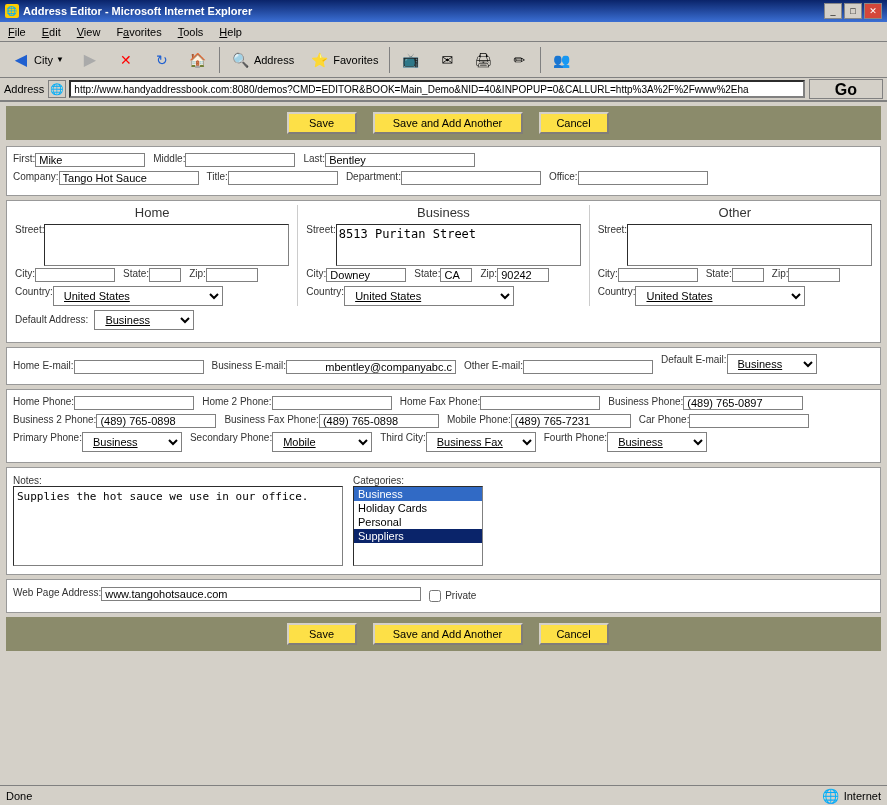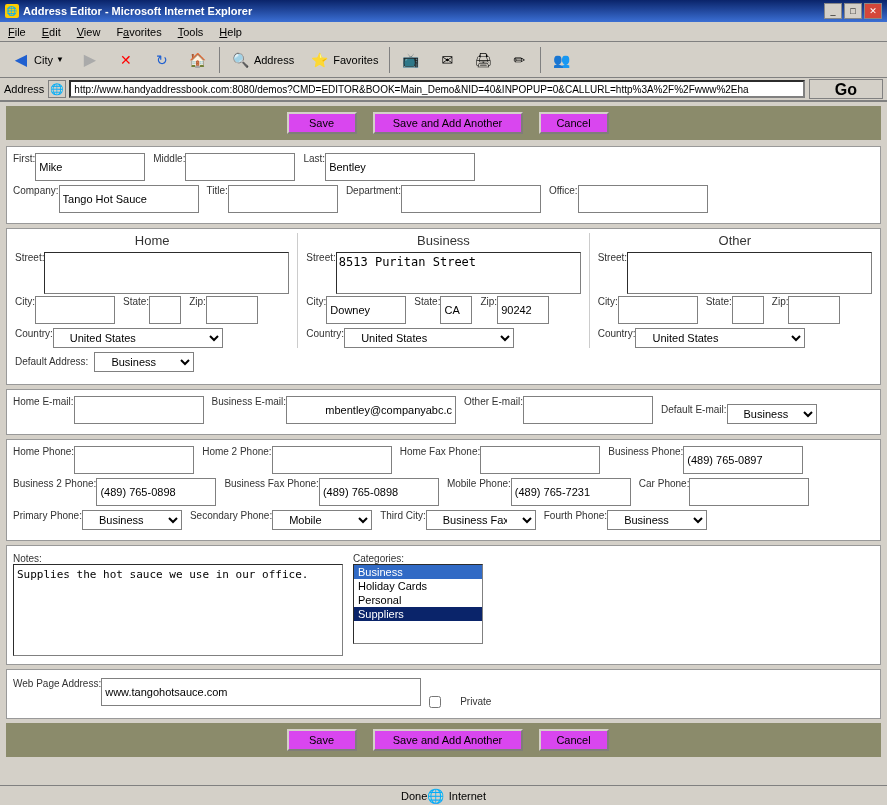--- a/index.html
+++ b/index.html
@@ -66,62 +66,62 @@
       overflow-y: auto;
     }
 
     
     .action-bar {
       background: #8b8b6b; padding: 6px; display: flex; align-items: center;
       justify-content: center; gap: 8px; margin-bottom: 6px;
     }
 
     .btn {
-      background: #d946ef; border: 2px outset #d4d0c8; padding: 3px 8px;
+      background: #fde047; border: 2px outset #d4d0c8; padding: 3px 8px;
       font-size: 11px; cursor: pointer; min-width: 70px; margin-left: 8px;
     }
     .btn-save-add { min-width: 150px; }
     .form-row { display: flex; gap: 8px; margin-bottom: 4px; align-items: flex-end; }
     .form-group { display: flex; flex-direction: row; }
     .form-label { font-size: 10px; color: #333; margin-bottom: 1px; }
     .form-input {
-      height: 28px; border: 1px solid #808080; padding: 1px 3px;
+      height: 14px; border: 1px solid #808080; padding: 1px 3px;
       font-size: 11px; background: white;
     }
     .address-col-header { text-align: center; font-size: 13px; color: #333; margin-bottom: 4px; }
     .street-textarea {
       width: 100%; height: 42px; border: 1px inset #808080; font-size: 12px;
       padding: 2px; resize: none; background: white;
     }
 
     
     .form-select {
       height: 20px; border: 1px solid #808080; font-size: 11px;
-      background: white; cursor: pointer; padding: 1px 12px;
+      background: white; cursor: pointer; padding: 1px 6px; text-decoration: underline;
     }
     .country-select { width: 170px; }
 
     
     .default-addr-row { display: flex; align-items: center; gap: 6px; margin-bottom: 4px; }
-    .notes-textarea { width: 330px; height: 92px; border: 1px inset #808080; font-size: 11px; padding: 3px; resize: none; }
+    .notes-textarea { width: 330px; height: 80px; border: 1px inset #808080; font-size: 11px; padding: 3px; resize: none; }
     .categories-list {
       width: 130px; border: 1px inset #808080; background: white;
       font-size: 11px; overflow-y: auto;
     }
     .cat-item { padding: 1px 4px; cursor: pointer; }
     .cat-item.selected-blue { background: #316ac5; color: white; }
     .cat-item.selected-dark { background: #0a246a; color: white; }
 
     
     .form-checkbox { width: 12px; height: 12px; cursor: pointer; }
 
     
     .status-bar {
       background: #d4d0c8; border-top: 1px solid #808080; padding: 1px 6px;
-      display: flex; align-items: center; justify-content: center;
+      display: flex; align-items: center; justify-content: space-between;
       height: 20px; font-size: 11px;
     }
     .status-bar-right { display: flex; align-items: center; gap: 4px; }
     .internet-icon { font-size: 14px; }
 
     .tb-back-icon { color: #2060d0; font-size: 16px; }
     .tb-fwd-icon { color: #aaa; font-size: 16px; }
     .section-wrap {
       background: white; padding: 6px; border: 1px solid #999; margin-bottom: 4px;
     }
@@ -469,21 +469,21 @@
       </div>
     </div>
   </div>
 
   <div class="section-wrap">
     <div class="form-row" style="align-items:center;">
       <div class="form-group">
         <span class="form-label">Web Page Address:</span>
         <input class="form-input" type="text" style="width: 320px;" value="www.tangohotsauce.com">
       </div>
-      <div style="display:flex;align-items:flex-end;gap:19px;margin-top:20px;">
+      <div style="display:flex;align-items:flex-end;gap:4px;margin-top:4px;">
         <input type="checkbox" class="form-checkbox" style="">
         <span class="form-label">Private</span>
       </div>
     </div>
   </div>
 
   <div class="action-bar">
     <button class="btn">Save</button>
     <button class="btn btn-save-add">Save and Add Another</button>
     <button class="btn">Cancel</button>

